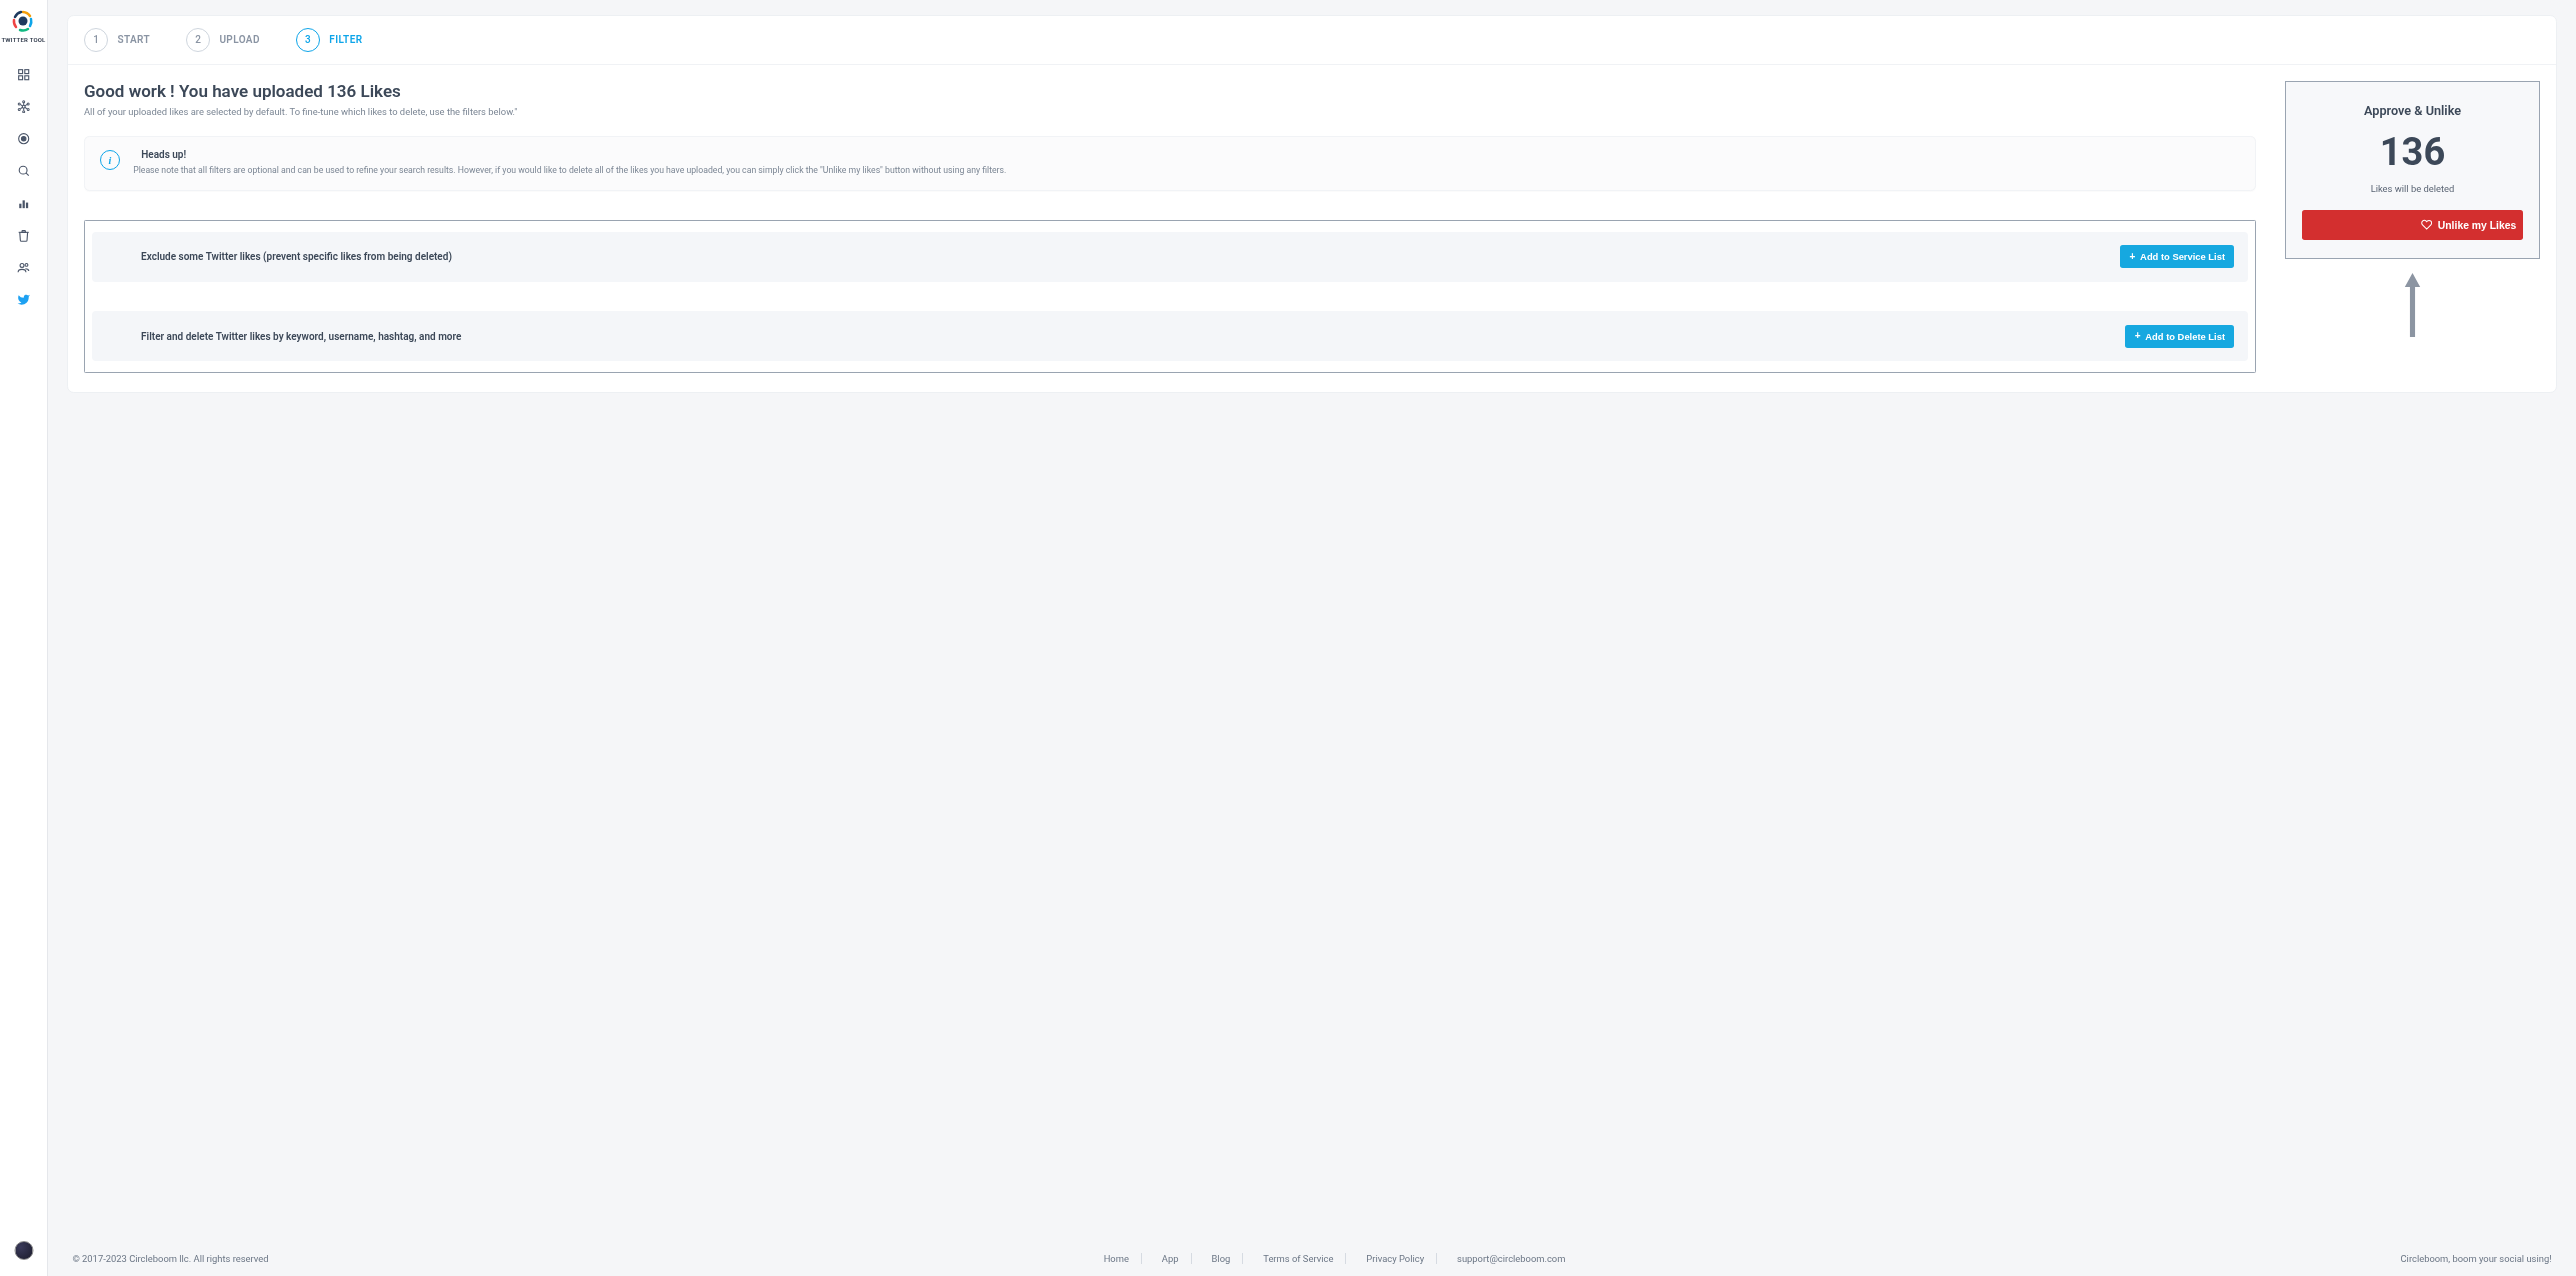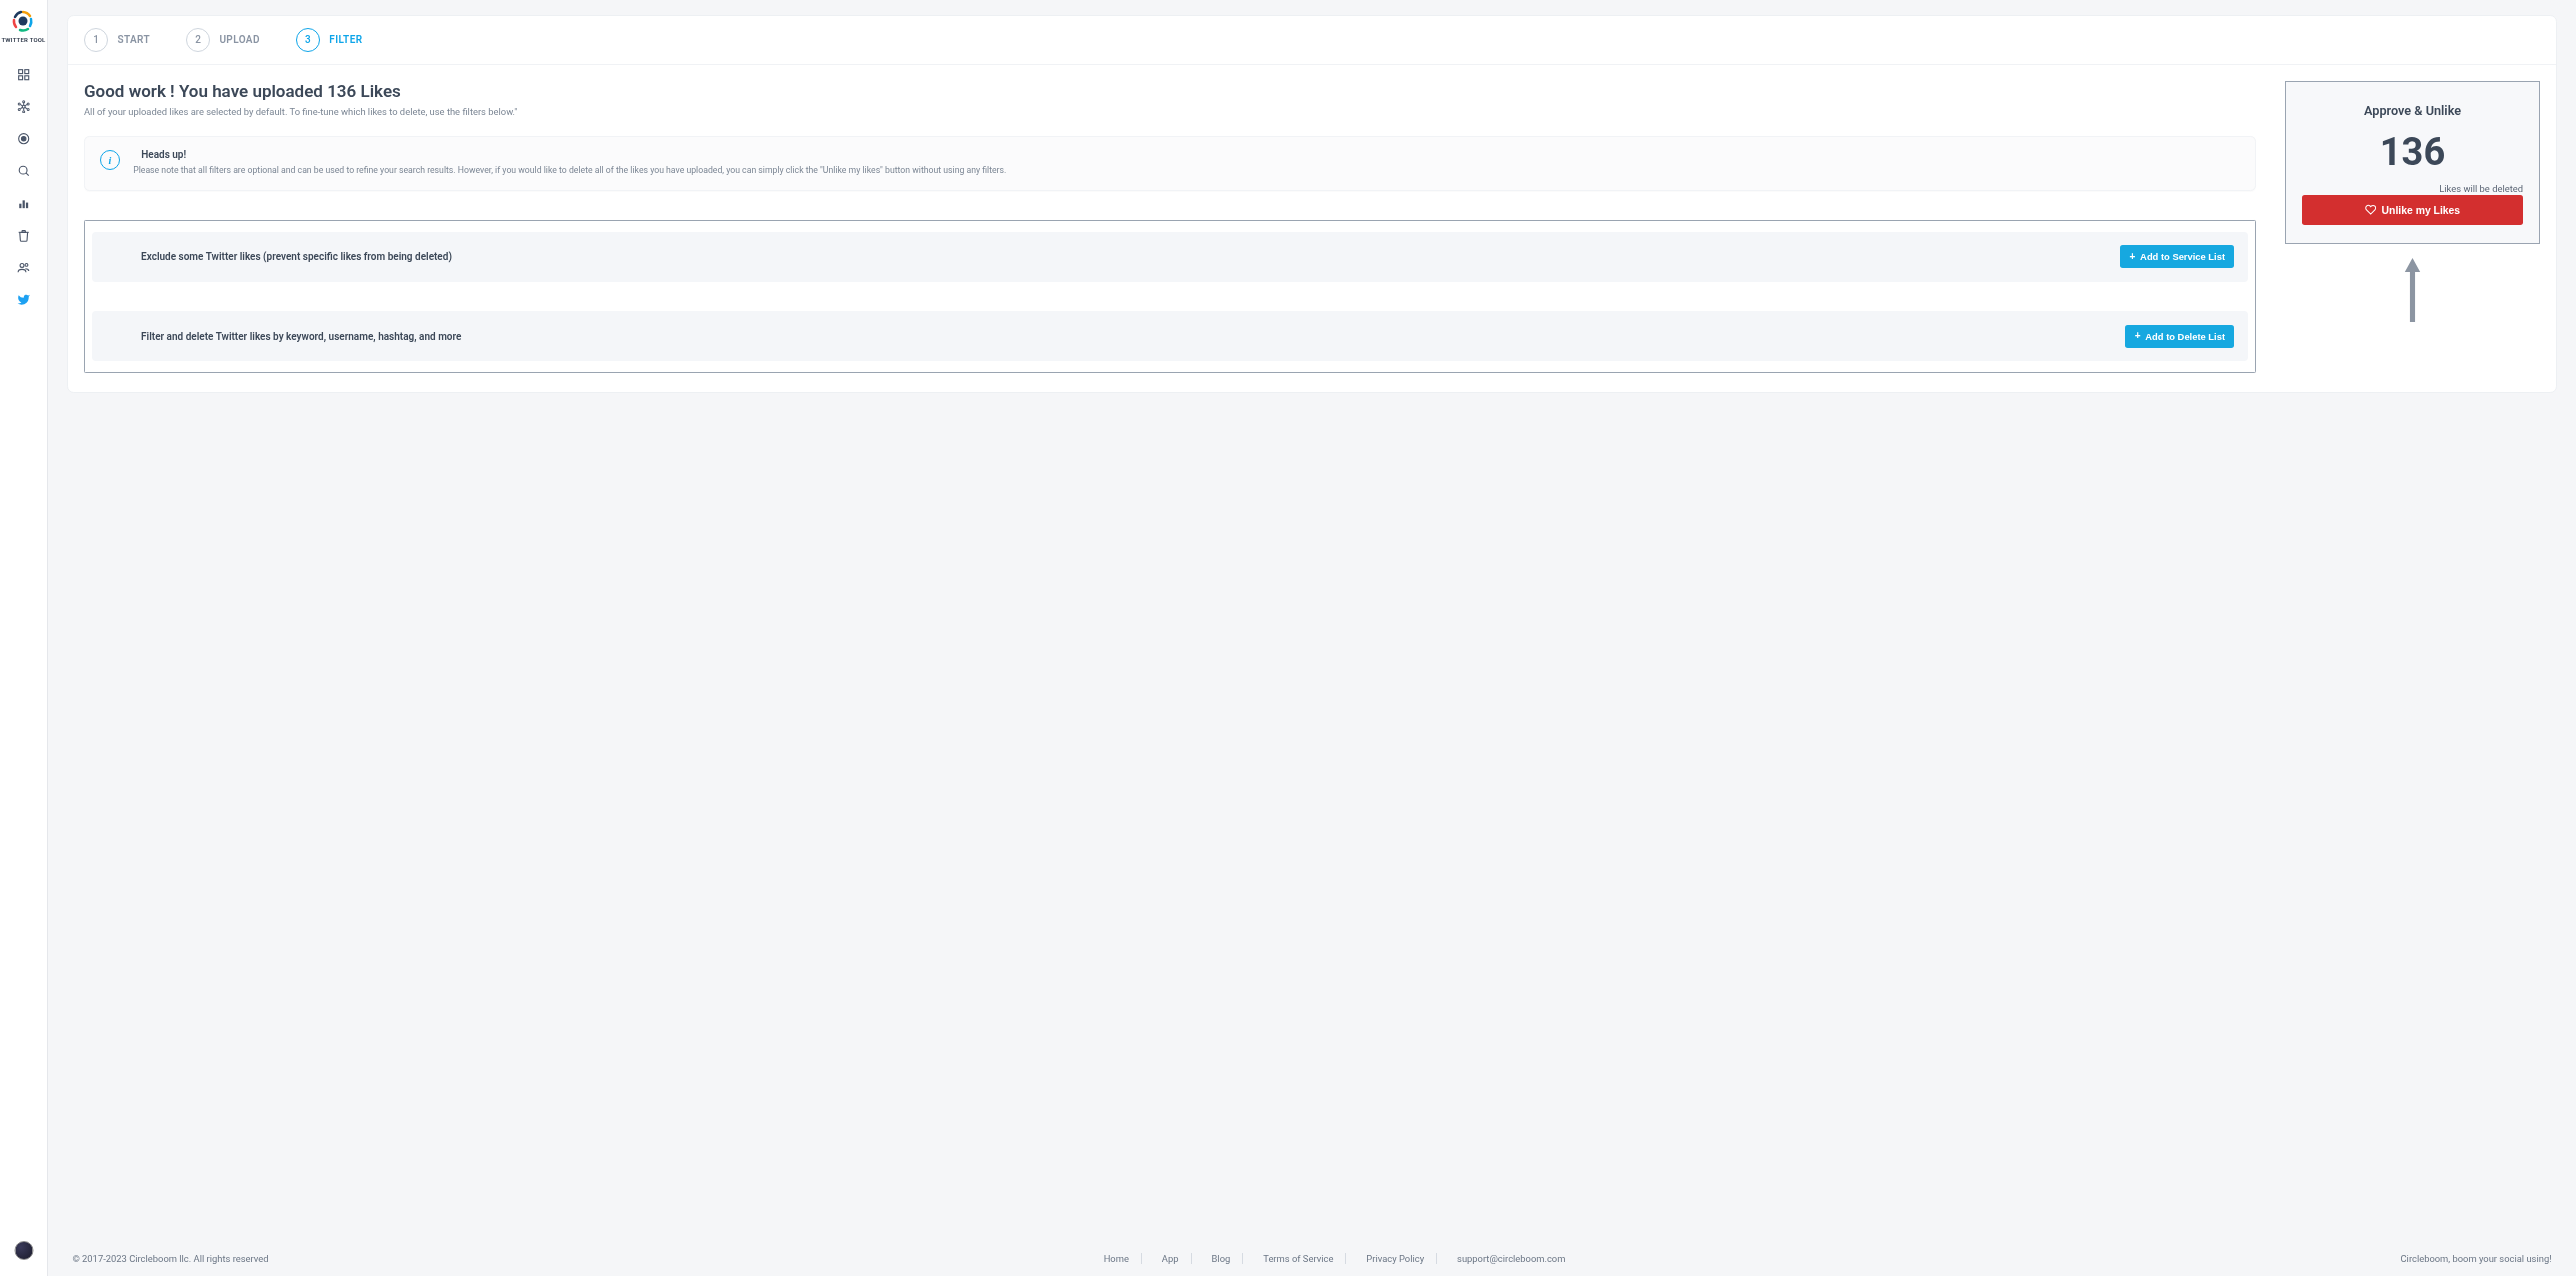--- a/index.html
+++ b/index.html
@@ -101,25 +101,25 @@
   background: #16a8e0; color: #fff; border: none; border-radius: 2.7px;
   padding: 6px 9.4px; font-size: 9.4px; font-weight: 600; cursor:pointer;
   display:flex; align-items:center; gap:4.7px;
 }
 .btn .plus { font-size: 10px; font-weight: 700; line-height: 1; }
 
 
 .approve-panel { border: 0.7px solid #9aa4b1; background: #f7f8fa; padding: 21.5px 16px 17.4px; text-align:center; }
 .approve-title { font-size: 12.7px; font-weight: 600; color: #3c4858; margin-bottom: 14.8px; }
 .big-number { font-size: 38px; font-weight: 700; color: #3c4858; line-height:1; margin-bottom: 12px; }
-.approve-sub { font-size: 9.4px; color: #5b6574; margin-bottom: 1px; text-align: right; }
+.approve-sub { font-size: 9.4px; color: #5b6574; margin-bottom: 16px; }
 .danger-btn {
   width: 100%; background: #d32f2f; color: #fff; border: none; border-radius: 2.7px;
   padding: 9.4px 6.7px; font-size: 10.4px; font-weight: 600; cursor:pointer;
-  display:flex; align-items:center; justify-content:center; gap:5.4px;
+  display:flex; align-items:center; justify-content:flex-end; gap:5.4px;
 }
 .danger-btn svg { width:11.4px; height:11.4px; }
 .arrow-up { margin-top: 14.8px; display:flex; justify-content:center; }
 .arrow-up svg { width: 19px; height: 64px; color: #8c95a2; }
 
 
 .footer {
   margin-top: auto;
   padding: 12px 5.4px 12px 5.4px;
   display: flex; align-items: center; justify-content: space-between;

